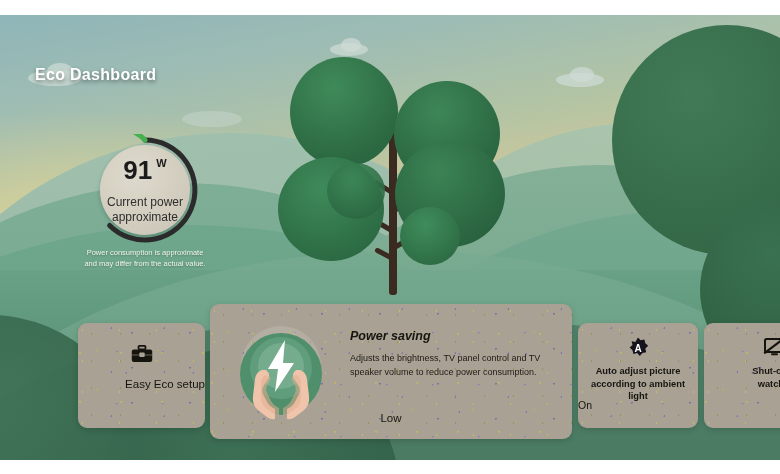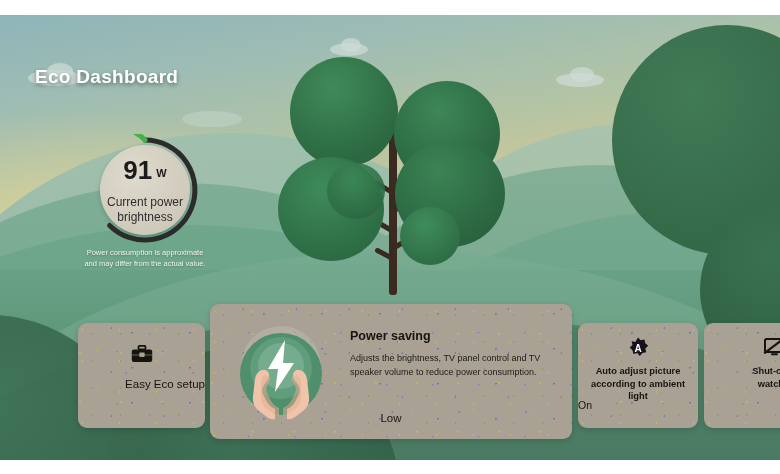--- a/index.html
+++ b/index.html
@@ -45,32 +45,32 @@
       background:radial-gradient(circle at 45% 30%,#3d7055 0%,#2f5c44 100%);}
   .blob-bl2{left:-160px;top:300px;width:300px;height:300px;
       background:radial-gradient(circle at 50% 30%,#3f7357 0%,#336048 100%);opacity:.95;}
 
   
   #tree{position:absolute;left:270px;top:20px;width:270px;height:290px;}
   .leaf{position:absolute;border-radius:50%;}
   .trunk{position:absolute;background:#3a2a20;border-radius:3px;}
 
   
-  #title{position:absolute;left:35px;top:51px;font-size:19px;font-weight:bold;color:#ffffff;
+  #title{position:absolute;left:35px;top:51px;font-size:16px;font-weight:bold;color:#ffffff;
          letter-spacing:.3px;text-shadow:0 2px 4px rgba(0,0,0,.42);}
 
   
   #gauge-wrap{position:absolute;left:89px;top:119px;width:112px;height:112px;}
   #gauge-face{position:absolute;left:11px;top:11px;width:90px;height:90px;border-radius:50%;
       background:radial-gradient(circle at 38% 32%,#dedacd 0%,#cfcabb 70%,#c6c1b1 100%);
       box-shadow:0 2px 5px rgba(0,0,0,.18);}
   #gauge-svg{position:absolute;left:0;top:0;}
   #gauge-text{position:absolute;left:0;top:0;width:112px;height:112px;
       display:flex;flex-direction:column;align-items:center;justify-content:center;}
-  .gv-row{display:flex;align-items:center;margin-top:2px;}
+  .gv-row{display:flex;align-items:flex-start;margin-top:2px;}
   #gauge-value{font-size:26px;font-weight:bold;color:#1b1b1b;line-height:1;}
   #gauge-unit{font-size:11px;font-weight:bold;color:#1b1b1b;margin-left:4px;margin-bottom:-6px;}
   #gauge-label{font-size:12px;color:#2e2e2e;text-align:center;line-height:1.25;margin-top:12px;}
   #disclaimer{position:absolute;left:55px;top:233px;width:180px;text-align:center;
       font-size:7.5px;color:#f0f4ee;line-height:1.45;text-shadow:0 1px 2px rgba(0,0,0,.28);}
 
   
   .card{position:absolute;border-radius:9px;
       background:#a9a194;
       box-shadow:0 2px 6px rgba(0,0,0,.16);overflow:hidden;}
@@ -92,21 +92,21 @@
   #card-shut{left:704px;top:308px;width:120px;height:105px;}
 
   .card-inner{position:relative;z-index:2;width:100%;height:100%;}
 
   .eco-icon{position:absolute;left:0;right:0;top:22px;text-align:center;}
   .eco-title{position:absolute;left:0;right:0;top:55px;text-align:right;
       font-size:11.5px;color:#16150f;}
 
   
   .ps-art{position:absolute;left:22px;top:18px;width:98px;height:98px;}
-  .ps-title{position:absolute;left:140px;top:25px;font-size:12.5px;font-weight:bold;color:#16150f;}
+  .ps-title{position:absolute;left:140px;top:25px;font-size:12.5px;font-weight:bold;color:#16150f;font-style:italic;}
   .ps-desc{position:absolute;left:140px;top:48px;width:205px;font-size:9px;color:#1d1b14;line-height:1.5;}
   .ps-state{position:absolute;left:0;right:0;top:108px;text-align:center;font-size:11.5px;color:#16150f;}
 
   
   .sc-icon{position:absolute;left:0;right:0;top:14px;text-align:center;}
   .sc-label{position:absolute;left:6px;right:6px;top:42px;text-align:center;
       font-size:9.3px;color:#16150f;line-height:1.35;font-weight:bold;}
   .sc-state{position:absolute;left:0;right:0;top:76px;text-align:left;font-size:10.5px;color:#16150f;}
   #card-shut .sc-label{text-align:center;white-space:nowrap;left:-2px;right:auto;width:146px;}
   #card-shut .sc-icon{left:-2px;width:146px;}
@@ -167,21 +167,21 @@
       <path id="arc-track" fill="none" stroke-width="5" stroke-linecap="round" d="M 56 6 A 50 50 0 1 1 20.6 91.4" stroke="#2b2b2b" stroke-dasharray="196.2061004638672 196.2061004638672"></path>
       <path id="arc-active" fill="none" stroke-width="5" stroke-linecap="round" d="M 56 6 A 50 50 0 1 0 20.6 91.4" stroke="#46b04d" stroke-dasharray="107.91328811645509 196.2059783935547"></path>
     </svg>
     <div id="gauge-text">
       <div class="gv-row">
         <span id="gauge-value">91</span>
         <span id="gauge-unit">W</span>
       </div>
       <div id="gauge-label">
         <div>Current power</div>
-        <div>brightness</div>
+        <div>approximate</div>
       </div>
     </div>
   </div>
 
   <div id="disclaimer">
     <div>Power consumption is approximate</div>
     <div>and may differ from the actual value.</div>
   </div>
 
   <div class="card" id="card-eco">

